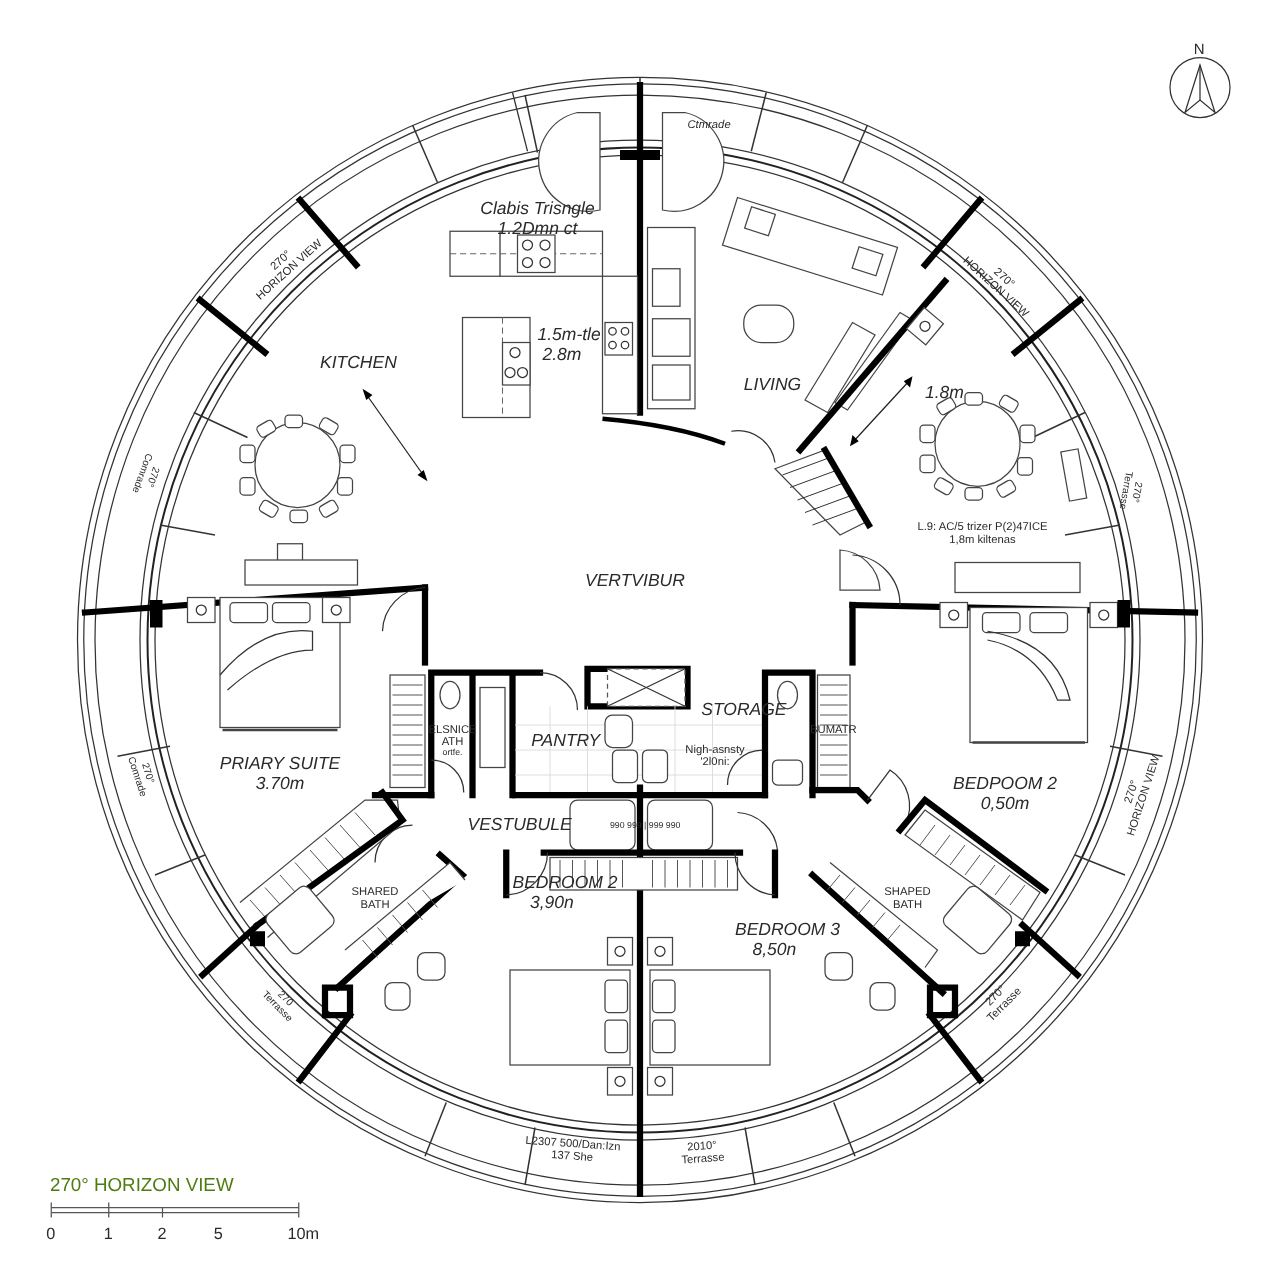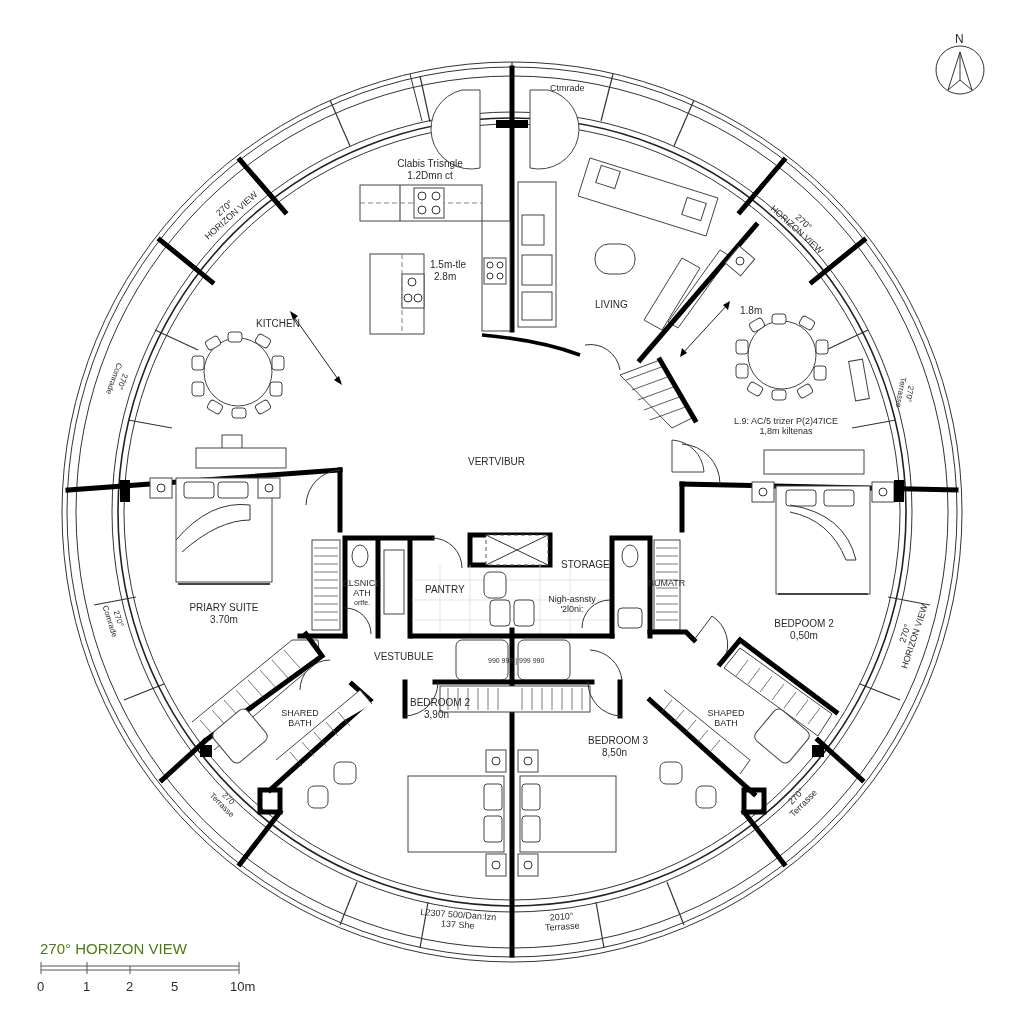--- a/index.html
+++ b/index.html
@@ -377,35 +377,35 @@
     <line x1="41" y1="966" x2="239" y2="966" stroke="#555" stroke-width="1"></line>
     <line x1="41" y1="962" x2="41" y2="974" stroke="#555"></line>
     <line x1="87" y1="962" x2="87" y2="974" stroke="#555"></line>
     <line x1="130" y1="966" x2="130" y2="974" stroke="#555"></line>
     <line x1="239" y1="962" x2="239" y2="974" stroke="#555"></line>
   </g>
 </svg>
 
 <style>
   .t { position:absolute; font-family:"Liberation Sans", sans-serif; color:#2a2a2a; white-space:nowrap; line-height:1.15; }
-  .s10 { font-size:10px; } .s9 { font-size:9px; }
+  .s10 { font-size:14px;font-style:italic; } .s9 { font-size:9px; }
   .c { text-align:center; transform:translateX(-50%); }
 </style>
 
-<div class="t s10" style="left:256px;top:281px;margin-top:37px;">KITCHEN</div>
+<div class="t s10" style="left:256px;top:281px;">KITCHEN</div>
 <div class="t s10 c" style="left:430px;top:158px;">
   <div>Clabis Trisngle</div>
   <div>1.2Dmn ct</div>
 </div>
 <div class="t s10" style="left:430px;top:259px;">
   <div>1.5m-tle</div>
   <div style="padding-left:4px">2.8m</div>
 </div>
 <div class="t s10" style="left:595px;top:299px;">LIVING</div>
-<div class="t s9" style="left:550px;top:83px;">Ctmrade</div>
+<div class="t s9" style="left:550px;top:94px;font-style:italic;">Ctmrade</div>
 <div class="t s10" style="left:740px;top:305px;">1.8m</div>
 <div class="t s9 c" style="left:786px;top:416px;">
   <div>L.9: AC/5 trizer P(2)47ICE</div>
   <div>1,8m kiltenas</div>
 </div>
 <div class="t s10" style="left:468px;top:456px;">VERTVIBUR</div>
 
 <div class="t s10 c" style="left:224px;top:602px;">
   <div>PRIARY SUITE</div>
   <div>3.70m</div>

